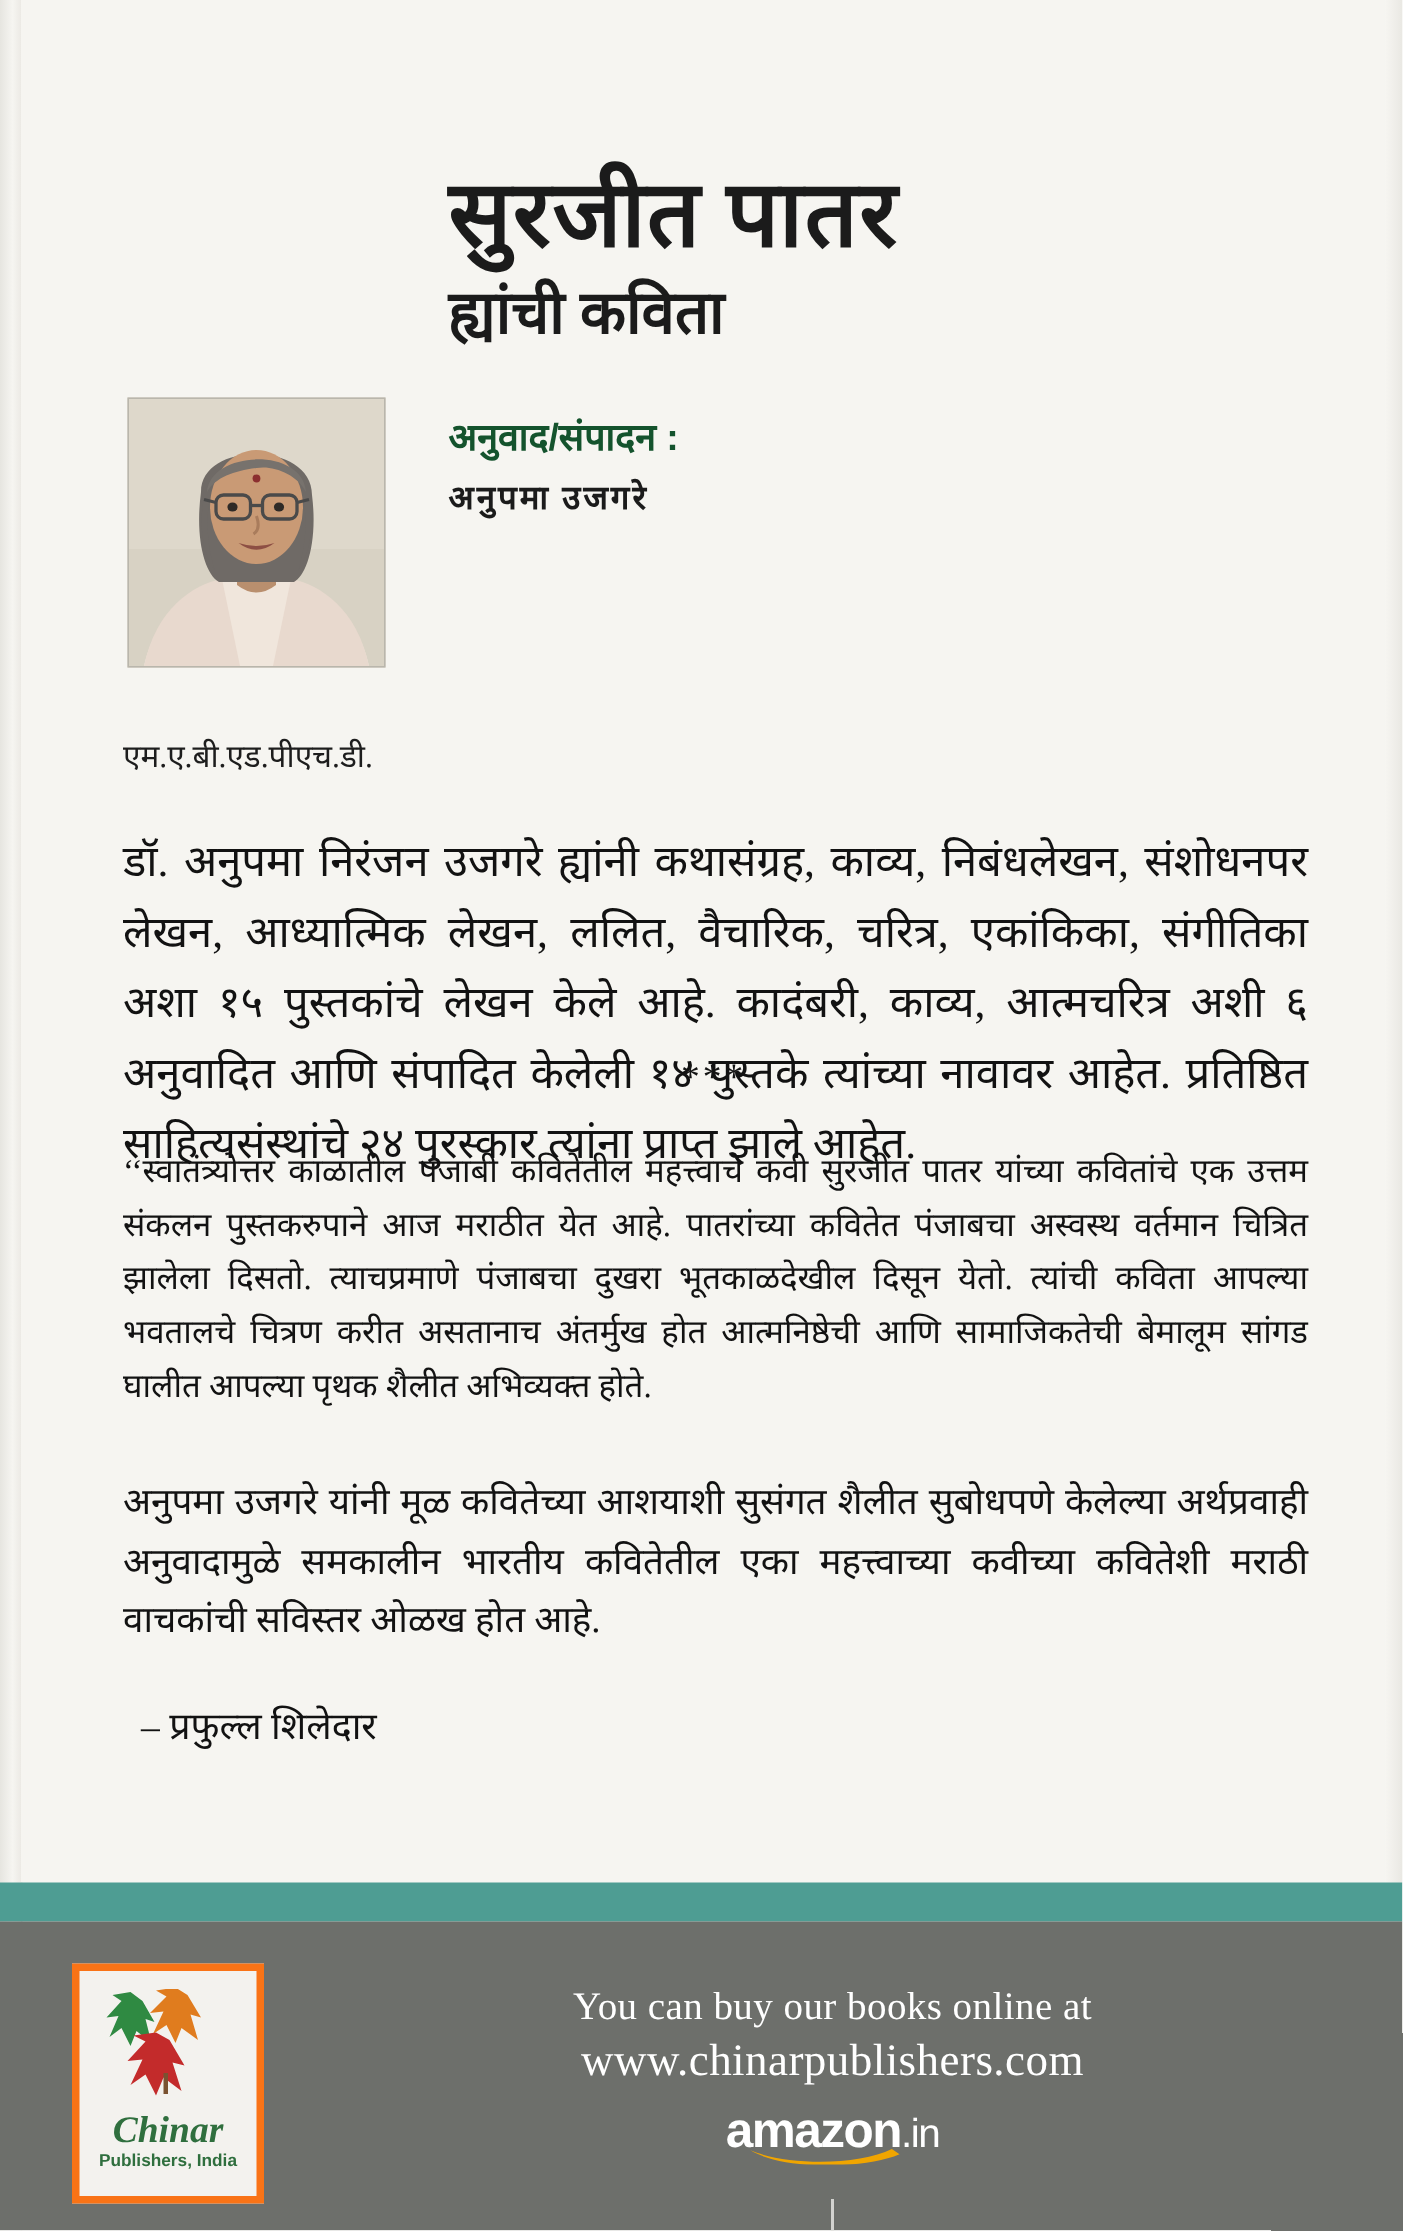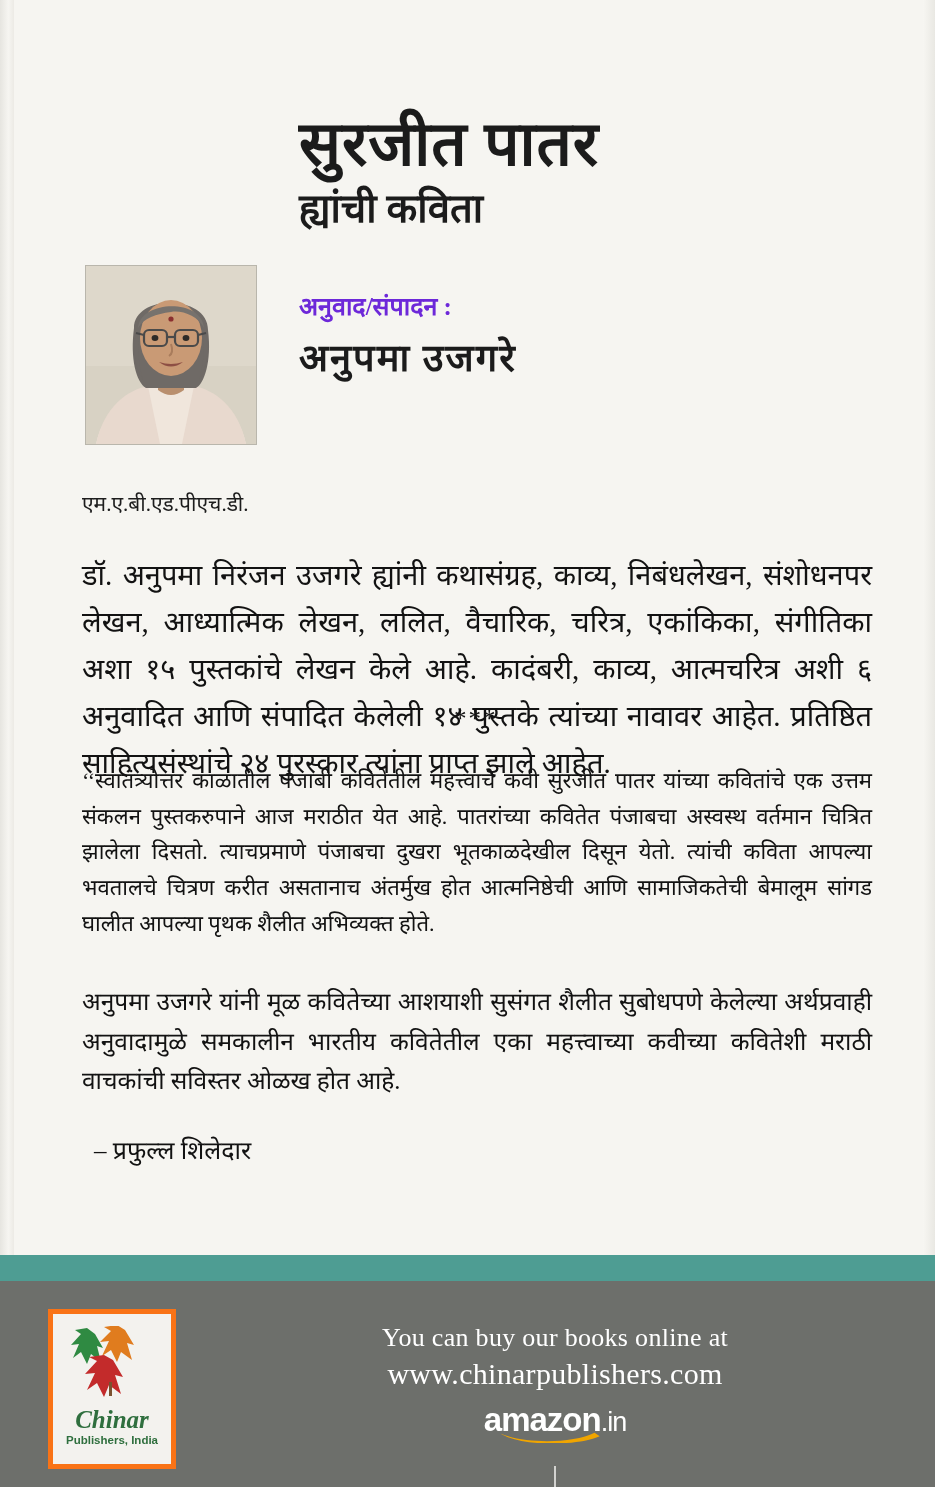--- a/index.html
+++ b/index.html
@@ -57,29 +57,29 @@
   }
   .book-subtitle {
     font-family: "Liberation Serif", serif;
     font-size: 40px;
     font-weight: 700;
     color: #1b1b1b;
     margin: 10px 0 0 0;
     line-height: 1.1;
   }
   .credit-role {
-    font-family: Liberation Serif, serif;
-    font-size: 25px;
-    font-weight: 700;
-    color: #6d28d9;
-    margin: 57px 0 0 0;
+    font-family: Liberation Sans, sans-serif;
+    font-size: 25px;
+    font-weight: 700;
+    color: #14532d;
+    margin: 42px 0 0 0;
   }
   .credit-name {
     font-family: "Liberation Serif", serif;
-    font-size: 38px;
+    font-size: 22px;
     font-weight: 700;
     color: #1b1b1b;
     margin: 8px 0 0 0;
     letter-spacing: 2px;
   }
   
   .author-photo {
     position: absolute;
     left: 71px;
     top: 265px;

